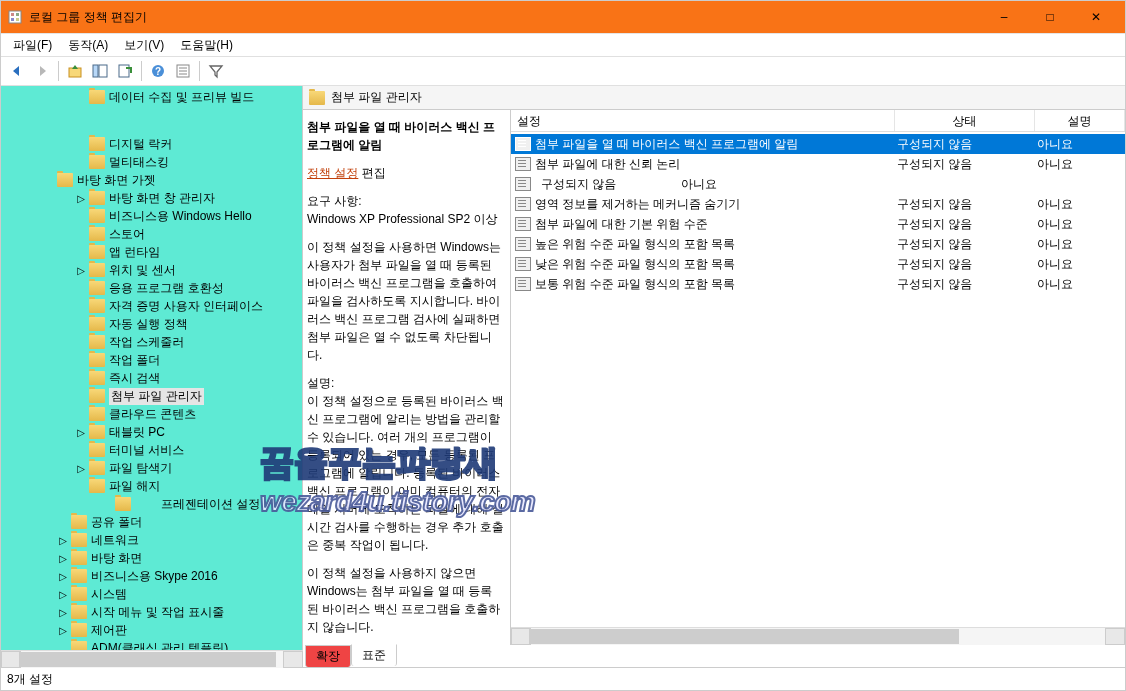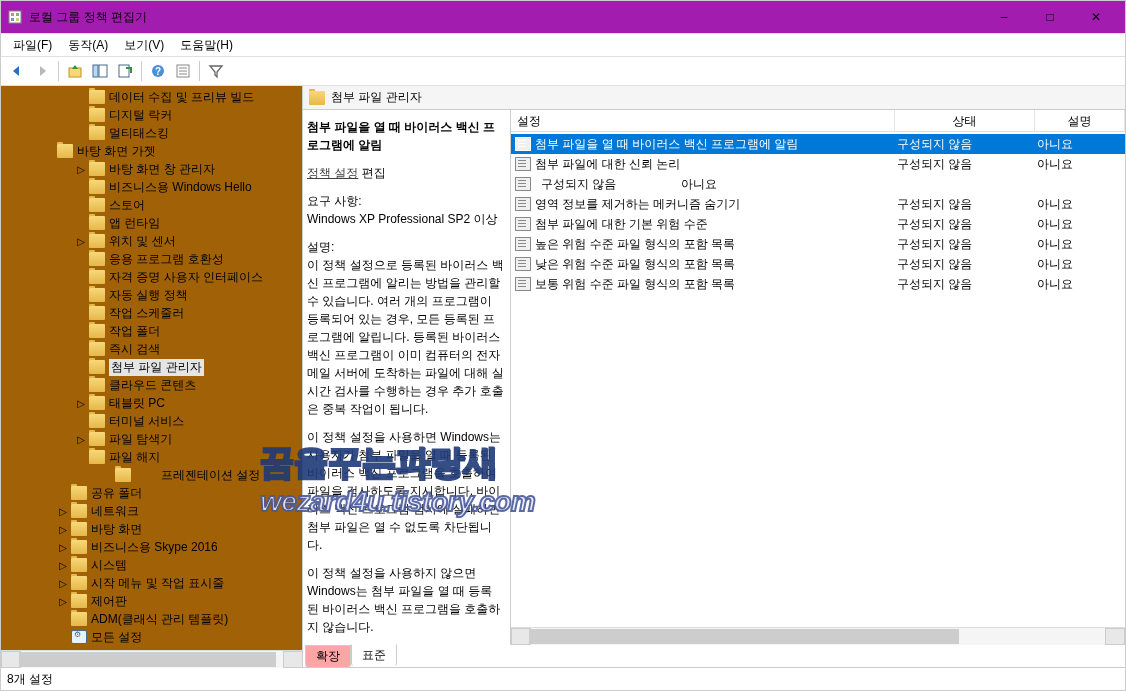--- a/index.html
+++ b/index.html
@@ -1,65 +1,65 @@
 <!DOCTYPE html>
 <html><head>
 <meta charset="utf-8">
 <style>
   * { margin: 0; padding: 0; box-sizing: border-box; font-family: "Malgun Gothic", "맑은 고딕", sans-serif; }
   body { font-size: 12px; background: #fff; width: 1126px; height: 691px; display: flex; flex-direction: column; border: 1px solid #ccc; overflow: hidden; }
-  .titlebar { height: 30px; display: flex; align-items: center; padding: 16px 6px; background: #a21caf; border-bottom: 1px solid #e5e5e5; }
+  .titlebar { height: 30px; display: flex; align-items: center; padding: 16px 6px; background: #f97316; border-bottom: 1px solid #e5e5e5; }
   .titlebar .app-icon { width: 16px; height: 16px; margin-right: 6px; }
   .titlebar .title { flex: 1; font-size: 12px; color: #000; }
   .win-controls { display: flex; gap: 0; }
   .win-btn { width: 46px; height: 30px; display: flex; align-items: center; justify-content: center; color: #000; }
   .menubar { height: 22px; display: flex; align-items: center; padding: 0 4px; font-size: 12px; }
   .menu-item { padding: 2px 8px; }
   .toolbar { height: 30px; display: flex; align-items: center; padding: 2px 4px; gap: 1px; border-top: 1px solid #e0e0e0; border-bottom: 1px solid #e0e0e0; background: #fff; }
   .tb-btn { width: 24px; height: 24px; display: flex; align-items: center; justify-content: center; border: 1px solid transparent; }
   .tb-btn svg { width: 16px; height: 16px; }
   .tb-sep { width: 1px; height: 20px; background: #ccc; margin: 0 3px; }
   .content { flex: 1; display: flex; overflow: hidden; border-bottom: 1px solid #ccc; }
-  .tree-pane { width: 302px; border-right: 1px solid #ccc; overflow-y: auto; overflow-x: auto; background: #a16207; padding: 2px 0; }
+  .tree-pane { width: 302px; border-right: 1px solid #ccc; overflow-y: auto; overflow-x: auto; background: #5eead4; padding: 2px 0; }
   .tree-node { display: flex; align-items: center; height: 18px; padding: 0 4px; white-space: nowrap; }
   .expander { width: 16px; height: 16px; display: flex; align-items: center; justify-content: center; color: #000; font-size: 10px; }
   .expander.empty { visibility: hidden; }
   .folder-icon { width: 16px; height: 14px; background: linear-gradient(#f8d878, #e5b84a); border-radius: 1px; margin-right: 4px; position: relative; flex-shrink: 0; }
   .folder-icon::before { content: ''; position: absolute; top: -2px; left: 0; width: 6px; height: 2px; background: #e5b84a; border-radius: 1px 1px 0 0; }
   .settings-icon { width: 16px; height: 14px; margin-right: 4px; background: #e8f0f8; border: 1px solid #4a6a8a; border-radius: 2px; flex-shrink: 0; position: relative; }
   .settings-icon::after { content: '⚙'; font-size: 8px; position: absolute; left: 2px; top: -1px; color: #4a6a8a; }
   .tree-label { font-size: 12px; }
   .tree-node.sel .tree-label { background: #e5e5e5; padding: 0 2px; }
   .right-pane { flex: 1; display: flex; flex-direction: column; overflow: hidden; }
   .path-header { height: 24px; display: flex; align-items: center; padding: 2px 6px; background: #f5f5f5; border-bottom: 1px solid #ccc; gap: 6px; }
   .path-header .folder-icon { margin-right: 0; }
   .split-body { flex: 1; display: flex; overflow: hidden; }
   .desc-pane { width: 208px; border-right: 1px solid #ccc; padding: 8px 6px 8px 4px; overflow-y: auto; font-size: 12px; line-height: 1.5; }
   .desc-pane h3 { font-size: 12px; font-weight: 700; margin-bottom: 10px; }
-  .desc-pane .link { color: #404040; text-decoration: underline; cursor: pointer; }
+  .desc-pane .link { color: #c2410c; text-decoration: underline; cursor: pointer; }
   .desc-pane p { margin-bottom: 10px; }
   .list-pane { flex: 1; display: flex; flex-direction: column; overflow: hidden; }
   .list-header { display: flex; height: 22px; border-bottom: 1px solid #ddd; background: #fff; }
   .col-h { padding: 3px 6px; border-right: 1px solid #e5e5e5; font-size: 12px; }
   .col-h.c1 { flex: 1; text-align: left; }
   .col-h.c2 { width: 140px; text-align: center; }
   .col-h.c3 { width: 90px; text-align: center; }
   .list-body { flex: 1; overflow-y: auto; overflow-x: auto; padding-top: 2px; }
   .list-row { display: flex; align-items: center; height: 20px; padding: 0 4px; }
   .list-row.sel { background: #0078d7; color: #fff; }
   .row-icon { width: 16px; height: 14px; margin-right: 4px; border: 1px solid #888; background: #f0f0f0; flex-shrink: 0; position: relative; }
   .row-icon::before { content: ''; position: absolute; left: 2px; top: 2px; width: 8px; height: 1px; background: #888; box-shadow: 0 3px 0 #888, 0 6px 0 #888; }
   .list-row.sel .row-icon { border-color: #fff; }
   .list-row.sel .row-icon::before { background: #fff; box-shadow: 0 3px 0 #fff, 0 6px 0 #fff; }
   .cell { font-size: 12px; white-space: nowrap; overflow: hidden; text-overflow: ellipsis; }
   .cell.c1 { flex: 1; }
   .cell.c2 { width: 140px; padding: 0 6px; }
   .cell.c3 { width: 90px; padding: 0 6px; }
   .tab-bar { height: 22px; display: flex; align-items: flex-end; padding-left: 2px; border-top: 1px solid #fff; }
-  .tab { padding: 2px 10px; font-size: 12px; border: 1px solid #ccc; border-bottom: none; background: #fca5a5; margin-right: 0; border-radius: 0 0 3px 3px; }
+  .tab { padding: 2px 10px; font-size: 12px; border: 1px solid #ccc; border-bottom: none; background: #ef4444; margin-right: 0; border-radius: 0 0 3px 3px; }
   .tab.active { background: #fff; border-top: 1px solid #fff; position: relative; top: -1px; }
   .statusbar { height: 22px; display: flex; align-items: center; padding: 0 6px; font-size: 12px; background: #fff; }
   .watermark { position: absolute; left: 260px; top: 440px; pointer-events: none; opacity: 0.9; }
   .wm-line1 { font-size: 34px; font-weight: 800; color: #6a8cd8; -webkit-text-stroke: 3px #1f3a77; }
   .wm-line2 { font-size: 28px; font-weight: 800; color: #e8e8ff; -webkit-text-stroke: 2px #4a5a99; font-style: italic; letter-spacing: -.5px; }
   .hscroll-ph { height: 18px; border-top: 1px solid #ddd; background: #f5f5f5; position: relative; }
   .hscroll-ph::before, .hscroll-ph::after { content: ''; position: absolute; top: 0; bottom: 0; width: 18px; background: #e8e8e8; border: 1px solid #ccc; }
   .hscroll-ph::before { left: 0; }
   .hscroll-ph::after { right: 0; }
   .hscroll-thumb { position: absolute; left: 18px; top: 1px; bottom: 1px; width: 70%; background: #cdcdcd; }
@@ -145,21 +145,21 @@
 
 <div class="content">
 
   <div class="tree-pane" id="tree-pane">
 
   <div class="tree-node" style="padding-left: 72px;">
         <span class="expander empty"></span>
         <span class="folder-icon"></span>
         <span class="tree-label">데이터 수집 및 프리뷰 빌드</span>
       </div>
-      <div class="tree-node" style="padding-left: 72px;">
+      <div class="tree-node" style="padding-left: 72px; margin-top: 29px;">
         <span class="expander empty"></span>
         <span class="folder-icon"></span>
         <span class="tree-label">디지털 락커</span>
       </div>
       <div class="tree-node" style="padding-left: 72px;">
         <span class="expander empty"></span>
         <span class="folder-icon"></span>
         <span class="tree-label">멀티태스킹</span>
       </div>
       <div class="tree-node" style="padding-left: 40px;">
@@ -308,22 +308,22 @@
     <div class="path-header">
       <div class="folder-icon"></div>
       <span>첨부 파일 관리자</span>
     </div>
 
     <div class="split-body">
       <div class="desc-pane">
         <h3>첨부 파일을 열 때 바이러스 백신 프로그램에 알림</h3>
         <p><span class="link">정책 설정</span> <span>편집</span></p>
         <p><span>요구 사항:</span><br><span>Windows XP Professional SP2 이상</span></p>
+        <p>이 정책 설정을 사용하면 Windows는 사용자가 첨부 파일을 열 때 등록된 바이러스 백신 프로그램을 호출하여 파일을 검사하도록 지시합니다. 바이러스 백신 프로그램 검사에 실패하면 첨부 파일은 열 수 없도록 차단됩니다.</p>
         <p><span>설명:</span><br><span>이 정책 설정으로 등록된 바이러스 백신 프로그램에 알리는 방법을 관리할 수 있습니다. 여러 개의 프로그램이 등록되어 있는 경우, 모든 등록된 프로그램에 알립니다. 등록된 바이러스 백신 프로그램이 이미 컴퓨터의 전자 메일 서버에 도착하는 파일에 대해 실시간 검사를 수행하는 경우 추가 호출은 중복 작업이 됩니다.</span></p>
-        <p>이 정책 설정을 사용하면 Windows는 사용자가 첨부 파일을 열 때 등록된 바이러스 백신 프로그램을 호출하여 파일을 검사하도록 지시합니다. 바이러스 백신 프로그램 검사에 실패하면 첨부 파일은 열 수 없도록 차단됩니다.</p>
         <p>이 정책 설정을 사용하지 않으면 Windows는 첨부 파일을 열 때 등록된 바이러스 백신 프로그램을 호출하지 않습니다.</p>
         <p>이 정책 설정을 구성하지 않으면</p>
       </div>
 
       <div class="list-pane">
         <div class="list-header">
           <div class="col-h c1">설정</div>
           <div class="col-h c2">상태</div>
           <div class="col-h c3">설명</div>
         </div>

